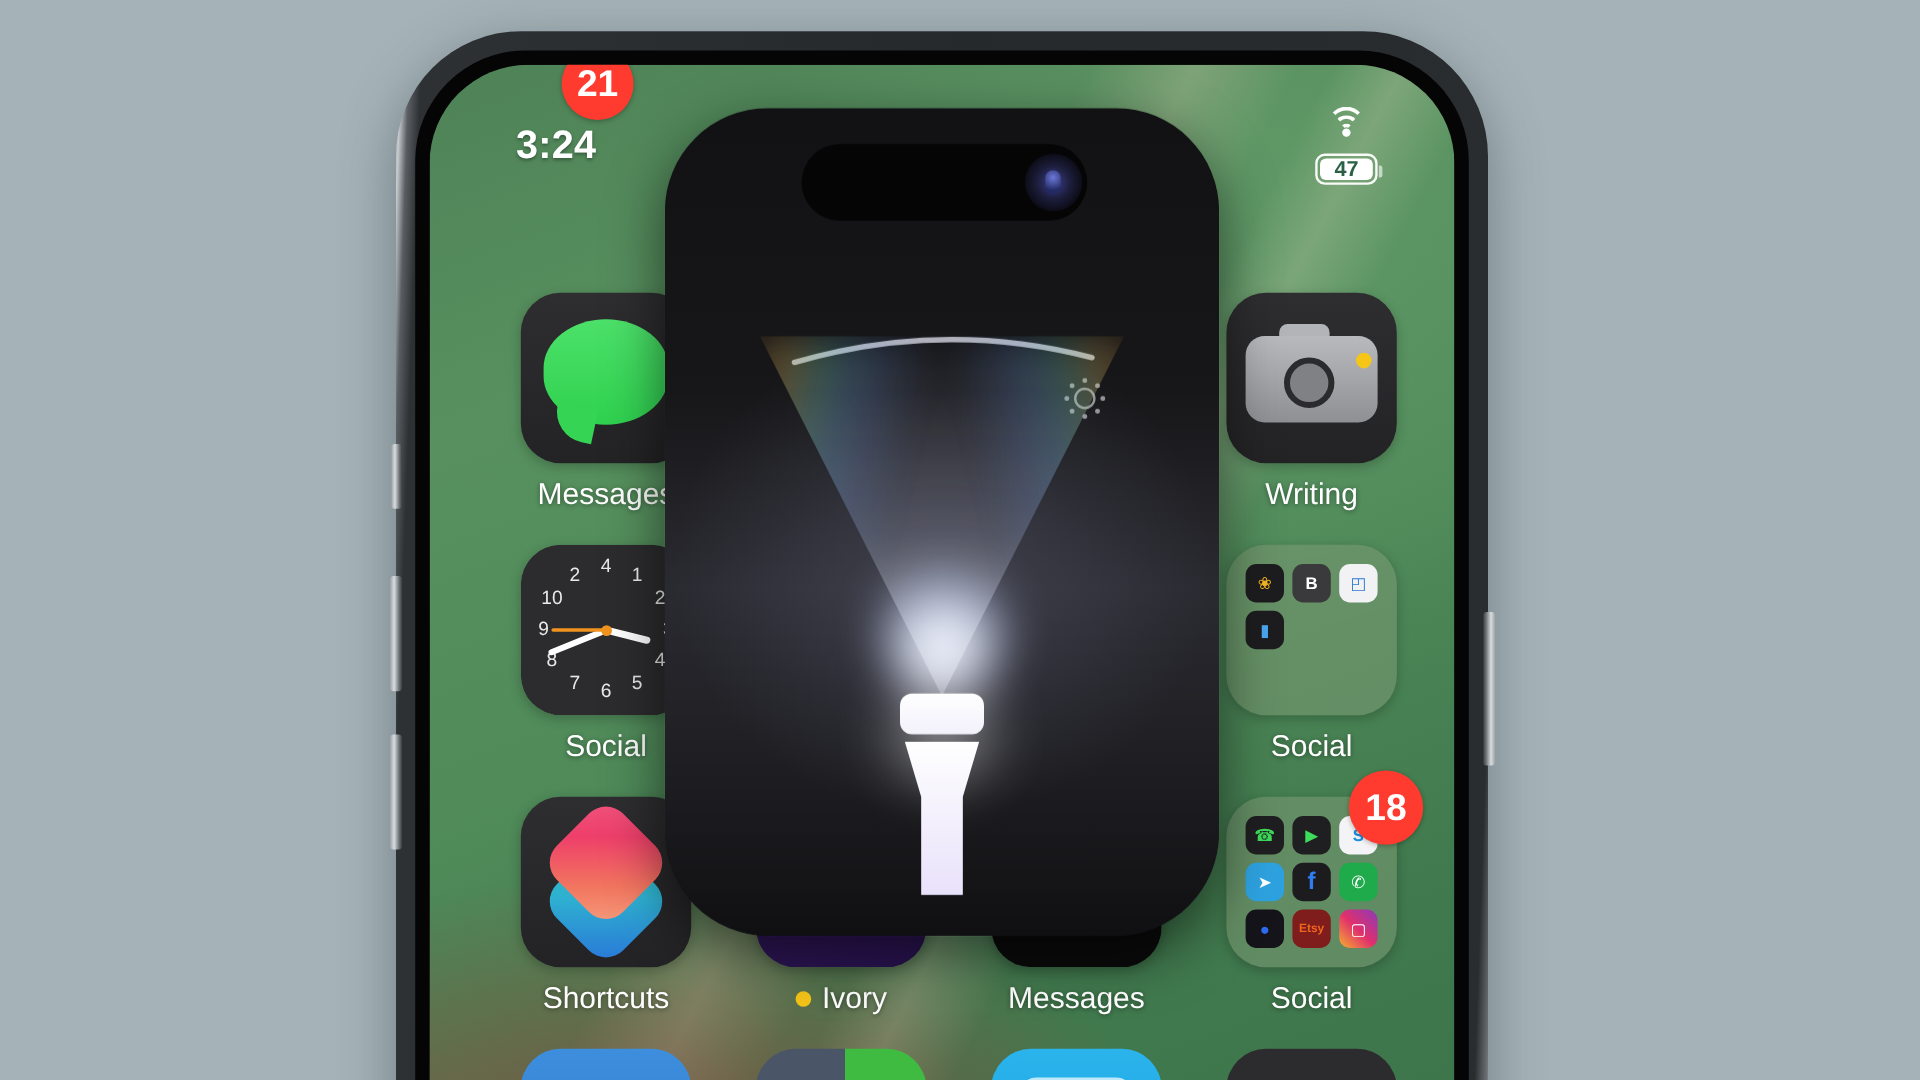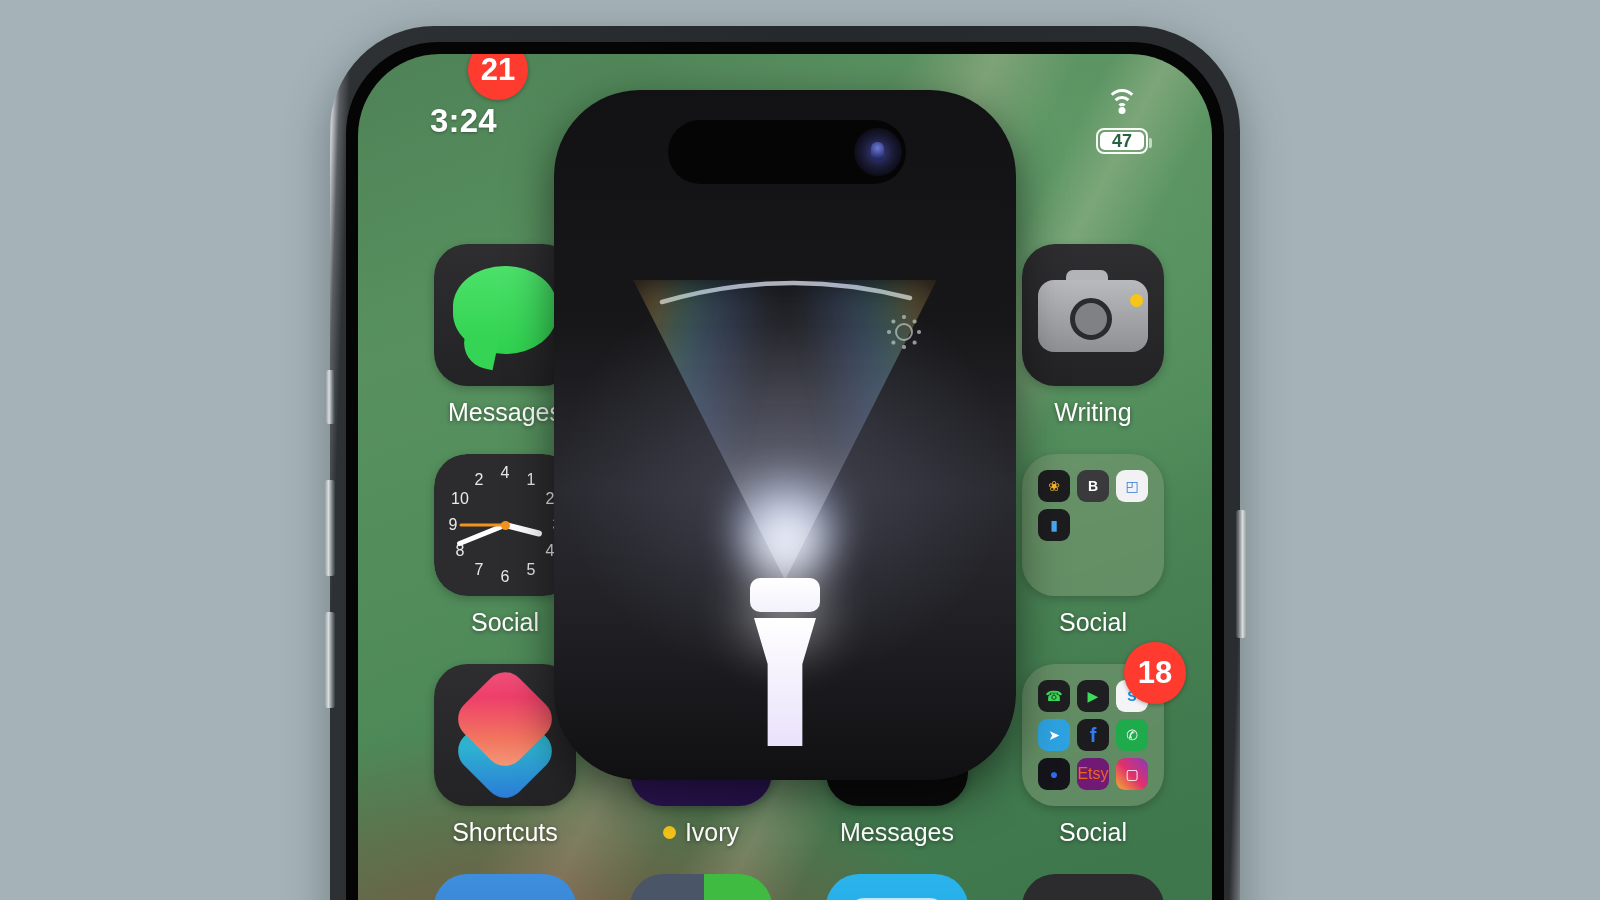--- a/index.html
+++ b/index.html
@@ -334,21 +334,21 @@
     <div class="app" id="app-social">
       <div class="icon folder">
         <div class="fgrid fg3" id="social-grid">
             <div class="mini" style="background: rgb(31, 31, 33); color: rgb(61, 220, 90);">☎</div>
             <div class="mini" style="background: rgb(31, 31, 33); color: rgb(61, 220, 90);">▶</div>
             <div class="mini" style="background: rgb(244, 244, 246); color: rgb(26, 143, 224); font-weight: 700;">S</div>
             <div class="mini" style="background: rgb(46, 162, 224); color: rgb(255, 255, 255);">➤</div>
             <div class="mini" style="background: rgb(28, 28, 30); color: rgb(47, 125, 240); font-weight: 700; font-size: 20px;">f</div>
             <div class="mini" style="background: rgb(31, 170, 75); color: rgb(255, 255, 255);">✆</div>
             <div class="mini" style="background: rgb(20, 20, 26); color: rgb(46, 107, 240);">●</div>
-            <div class="mini" style="background: #701a75; color: rgb(241, 100, 30); font-size: 16px; font-weight: 400;">Etsy</div>
+            <div class="mini" style="background: #7f1d1d; color: rgb(241, 100, 30); font-size: 10px; font-weight: 700;">Etsy</div>
             <div class="mini" style="background: linear-gradient(45deg, rgb(245, 176, 45), rgb(225, 48, 108) 48%, rgb(138, 58, 185)); color: rgb(255, 255, 255);">▢</div>
           </div>
       </div>
       <div class="badge" id="badge-social">18</div>
       <div class="label">Social</div>
     </div>
 
     <div class="app-partial" id="pr-1"></div>
     <div class="badge" id="badge-bottom1">21</div>
     <div class="app-partial" id="pr-2"></div>

